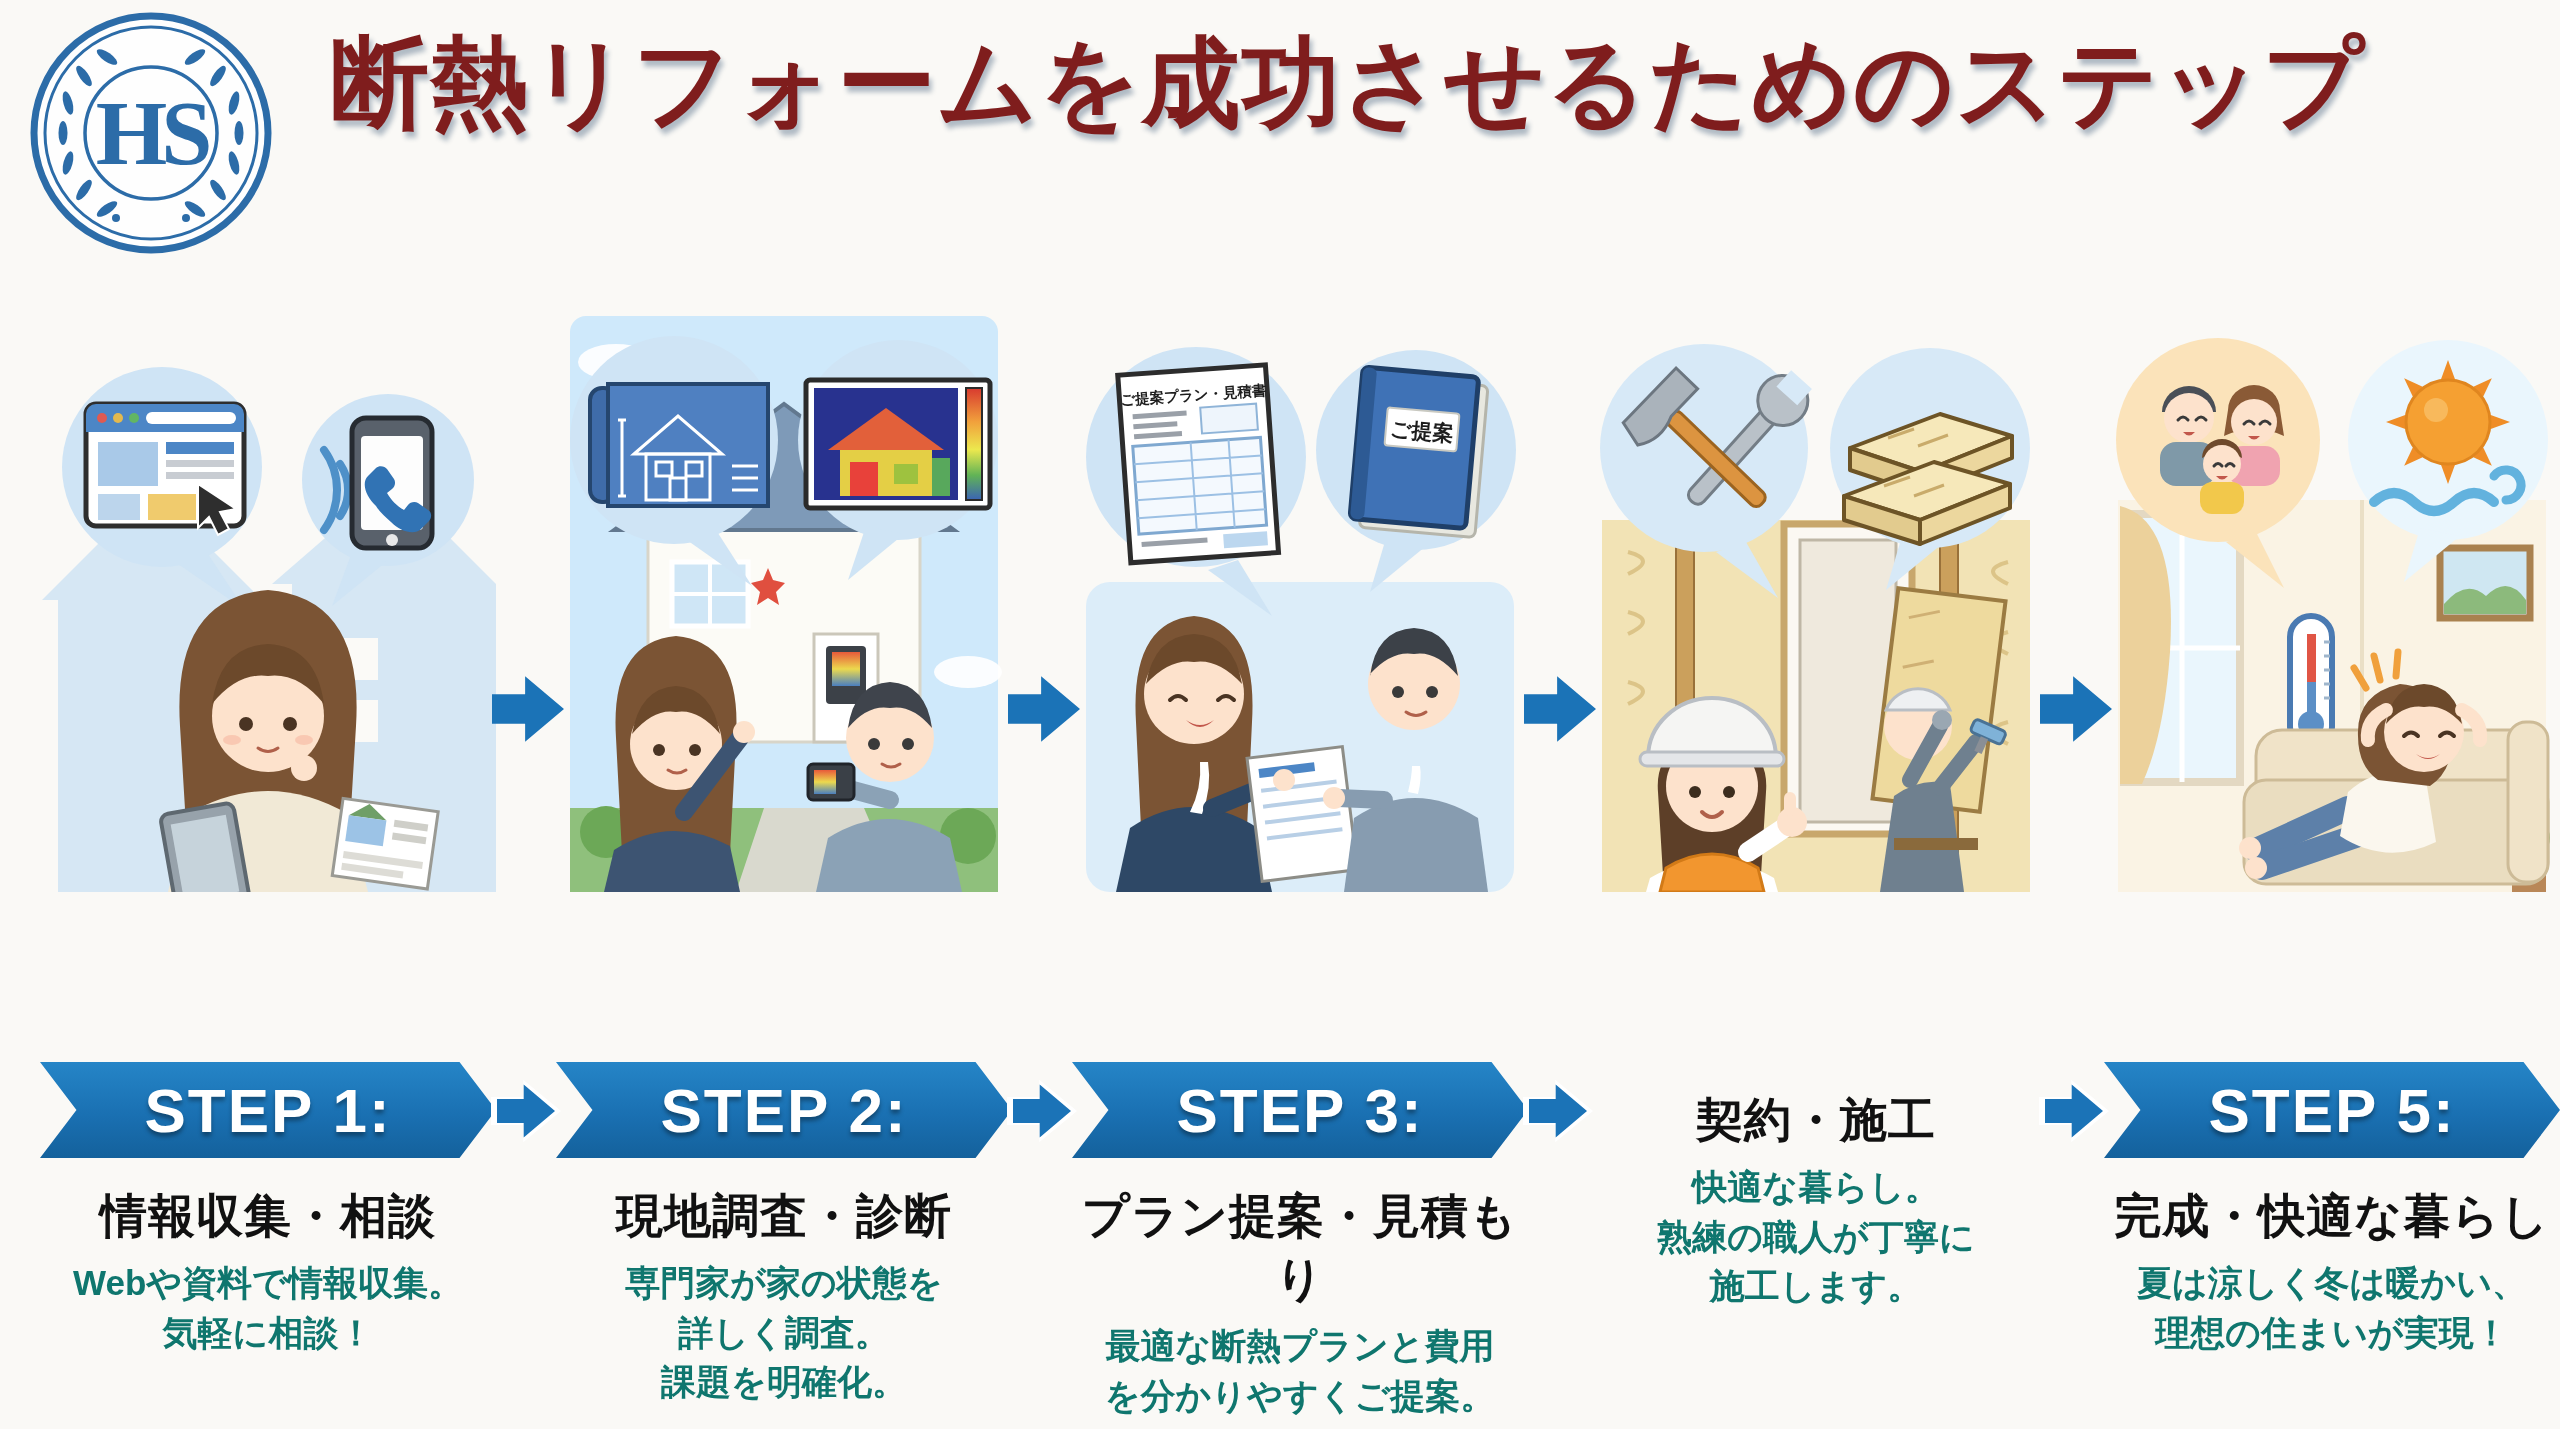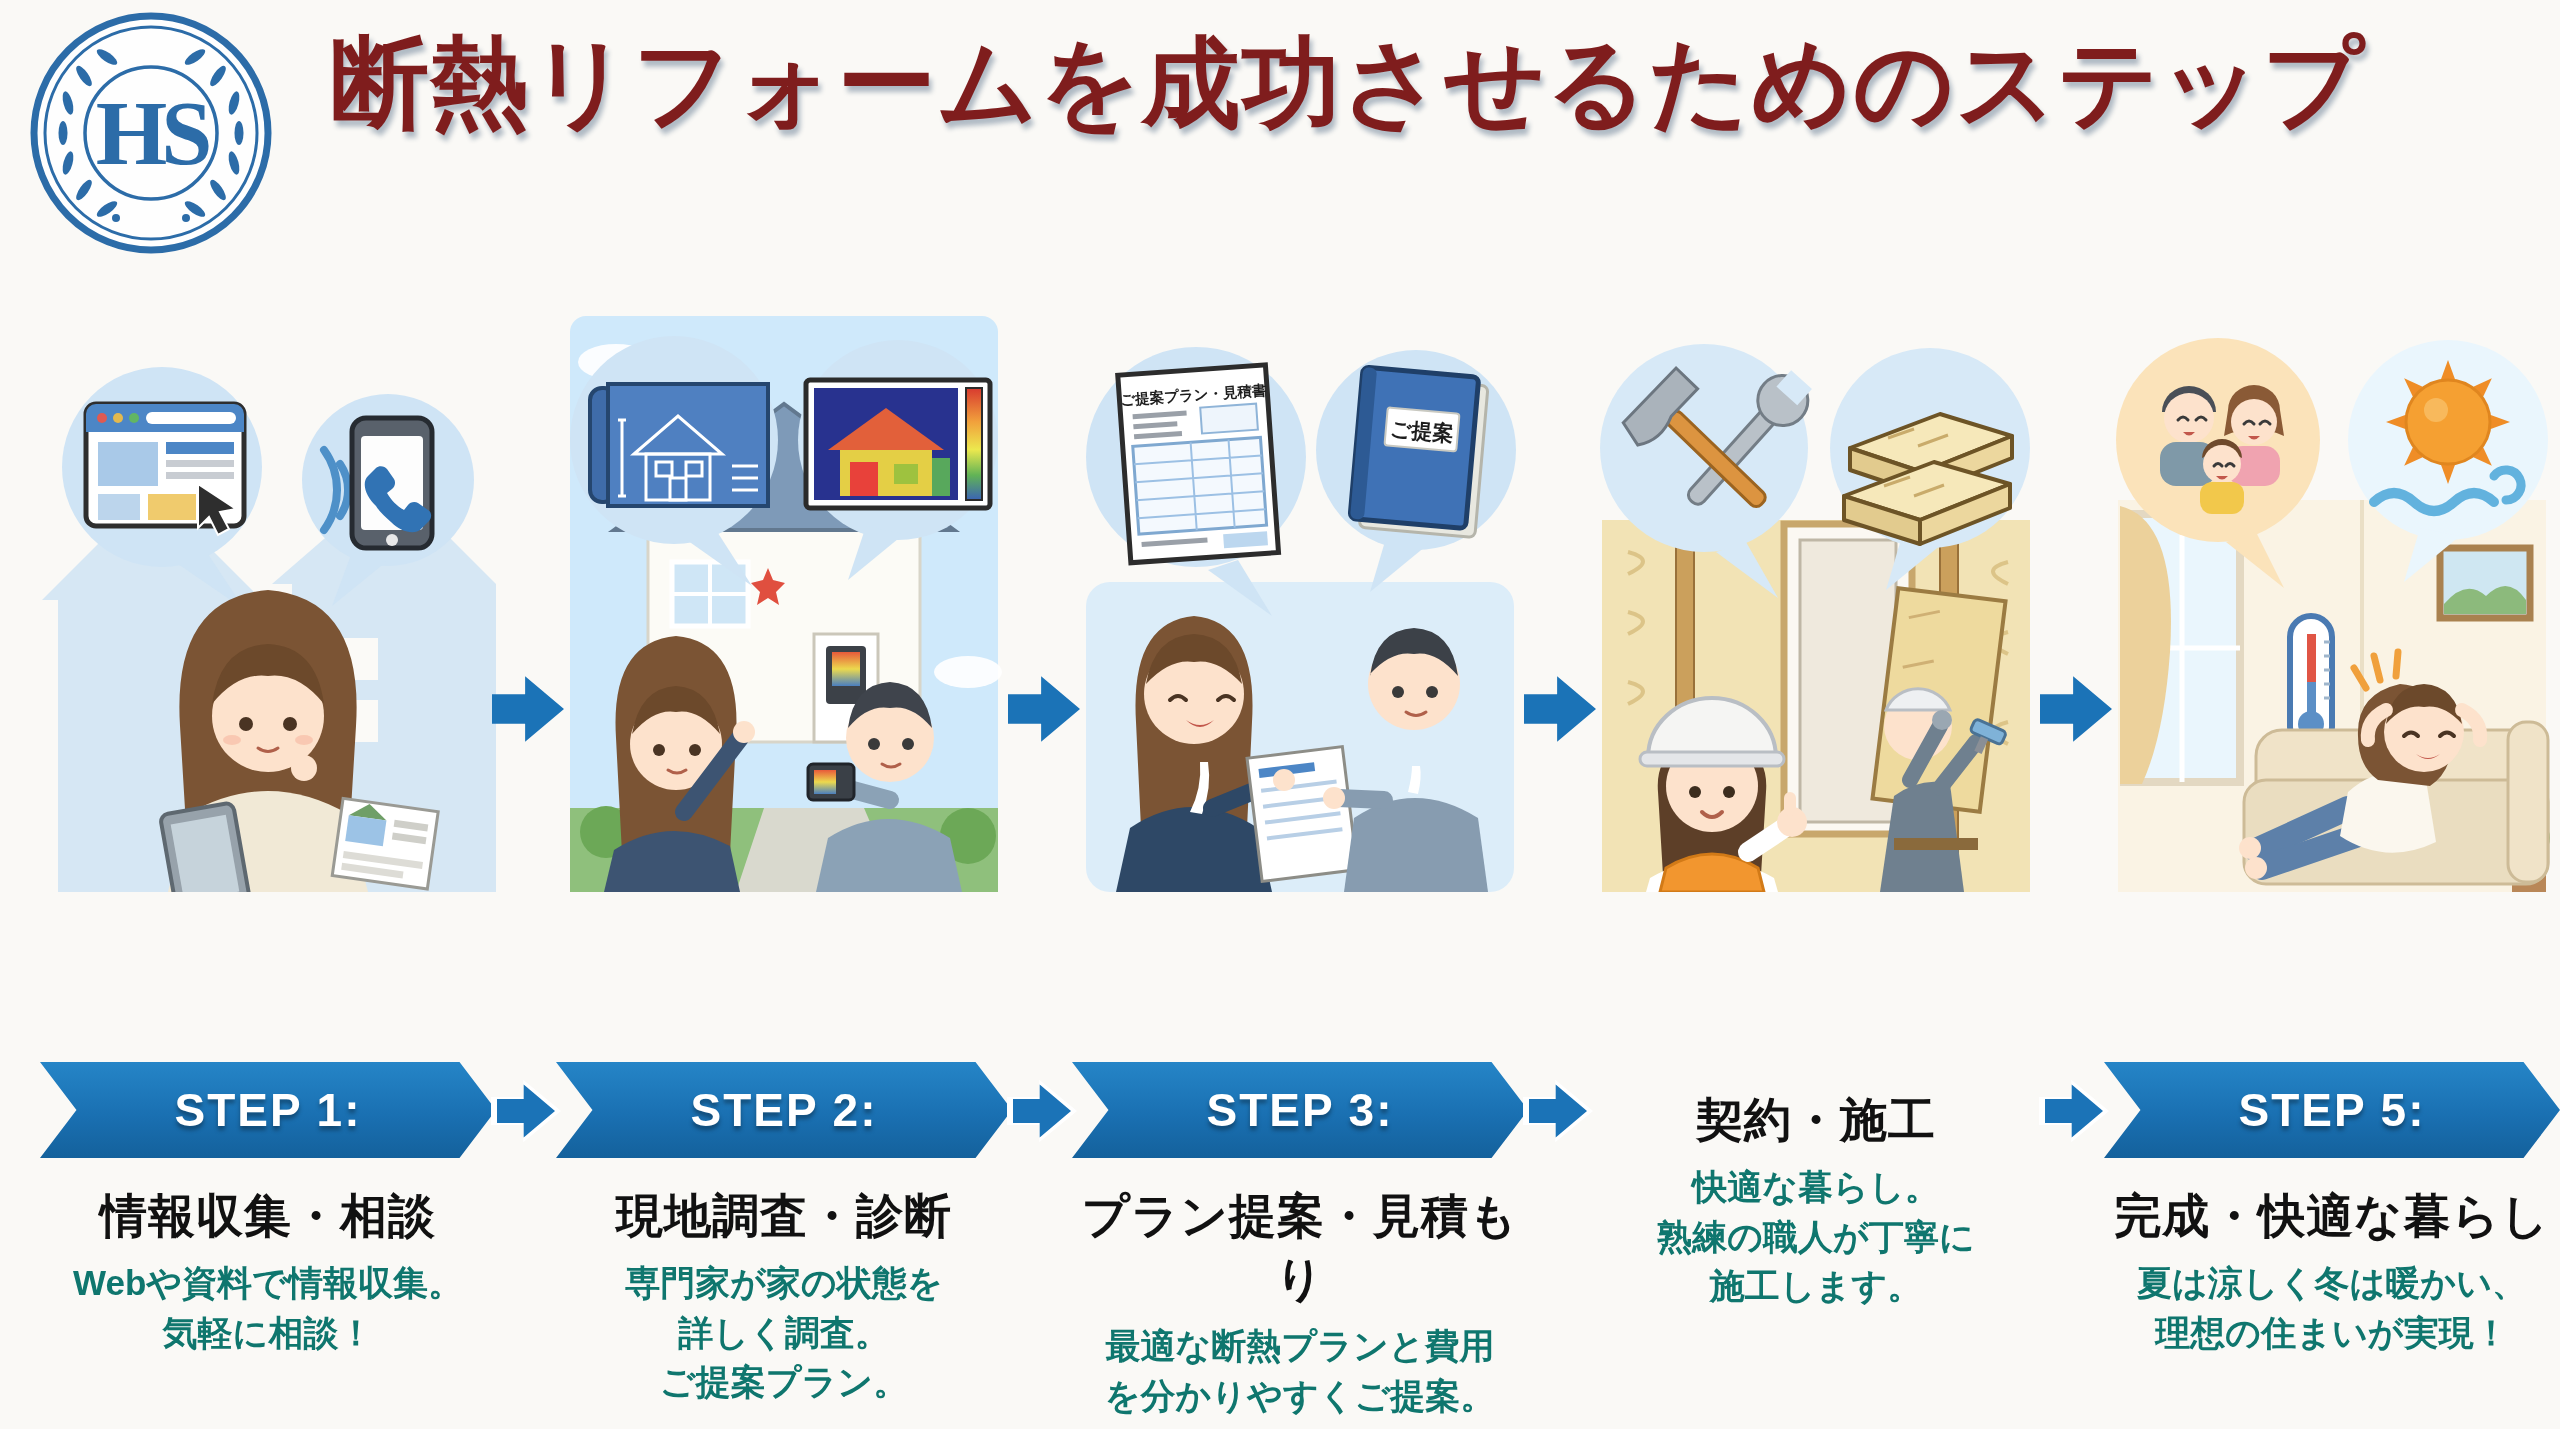--- a/index.html
+++ b/index.html
@@ -35,21 +35,21 @@
   .step-col{position:absolute;top:1062px;width:456px;text-align:center}
   .sc1{left:40px}.sc2{left:556px}.sc3{left:1072px}.sc4{left:1588px}.sc5{left:2104px}
 
   .banner{
     position:relative;height:96px;
     background:linear-gradient(180deg,#2585c7 0%,#1a70b2 55%,#14619c 100%);
     clip-path:polygon(0% 0%,92% 0%,100% 50%,92% 100%,0% 100%,8% 50%);
     display:flex;align-items:center;justify-content:center;
   }
   .banner-label{
-    color:#fff;font-size:46px;font-weight:800;letter-spacing:2px;
+    color:#fff;font-size:62px;font-weight:800;letter-spacing:2px;
     text-shadow:0 4px 4px rgba(0,0,0,.35);
   }
 
   .mini-arrow{position:absolute;top:1078px;width:58px;height:66px}
   .mini-arrow::before{
     content:"";position:absolute;inset:-6px;background:#fff;
     clip-path:polygon(0% 32%,46% 32%,46% 10%,100% 50%,46% 90%,46% 68%,0% 68%);
   }
   .mini-arrow::after{
     content:"";position:absolute;inset:0;background:#1b73b7;
@@ -492,21 +492,21 @@
 気軽に相談！</div>
   </div>
 
   <div class="step-col sc2">
     <div class="banner">
       <span class="banner-label">STEP 2:</span>
     </div>
     <div class="step-title">現地調査・診断</div>
     <div class="step-desc">専門家が家の状態を
 詳しく調査。
-ご提案プラン。</div>
+課題を明確化。</div>
   </div>
 
   <div class="step-col sc3">
     <div class="banner">
       <span class="banner-label">STEP 3:</span>
     </div>
     <div class="step-title">プラン提案・見積もり</div>
     <div class="step-desc">最適な断熱プランと費用
 を分かりやすくご提案。</div>
   </div>

